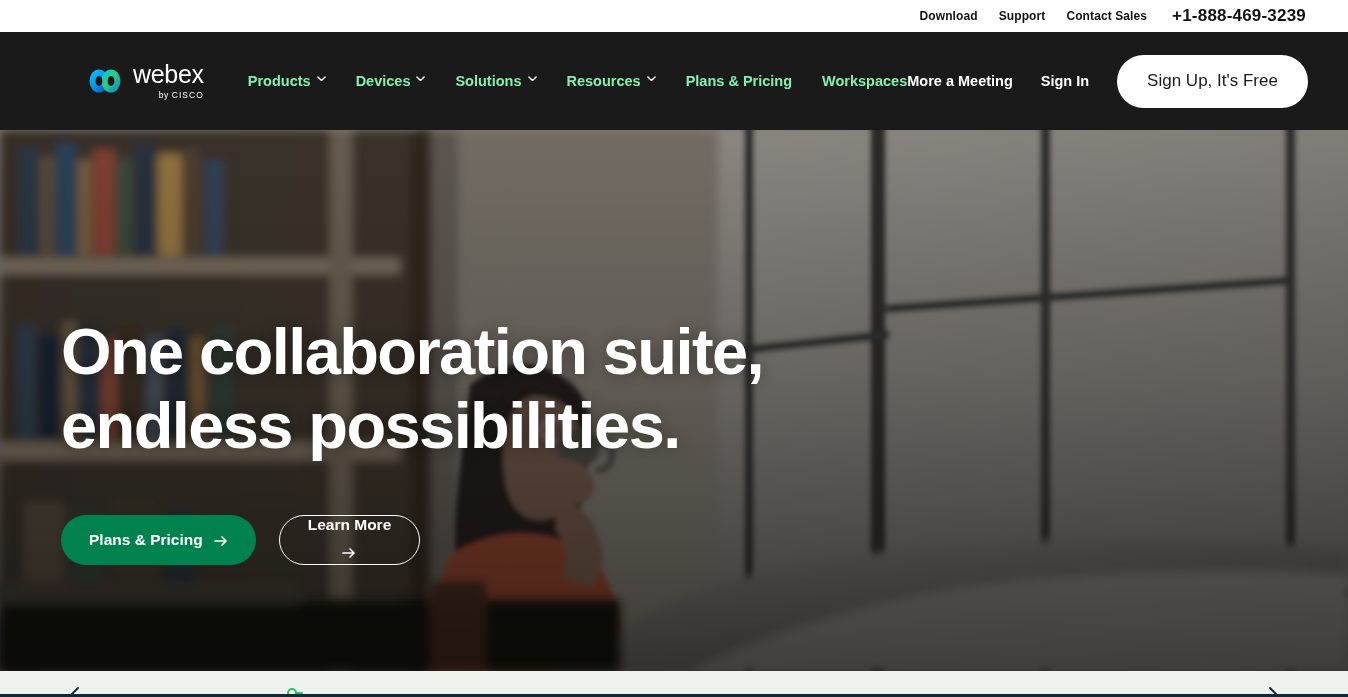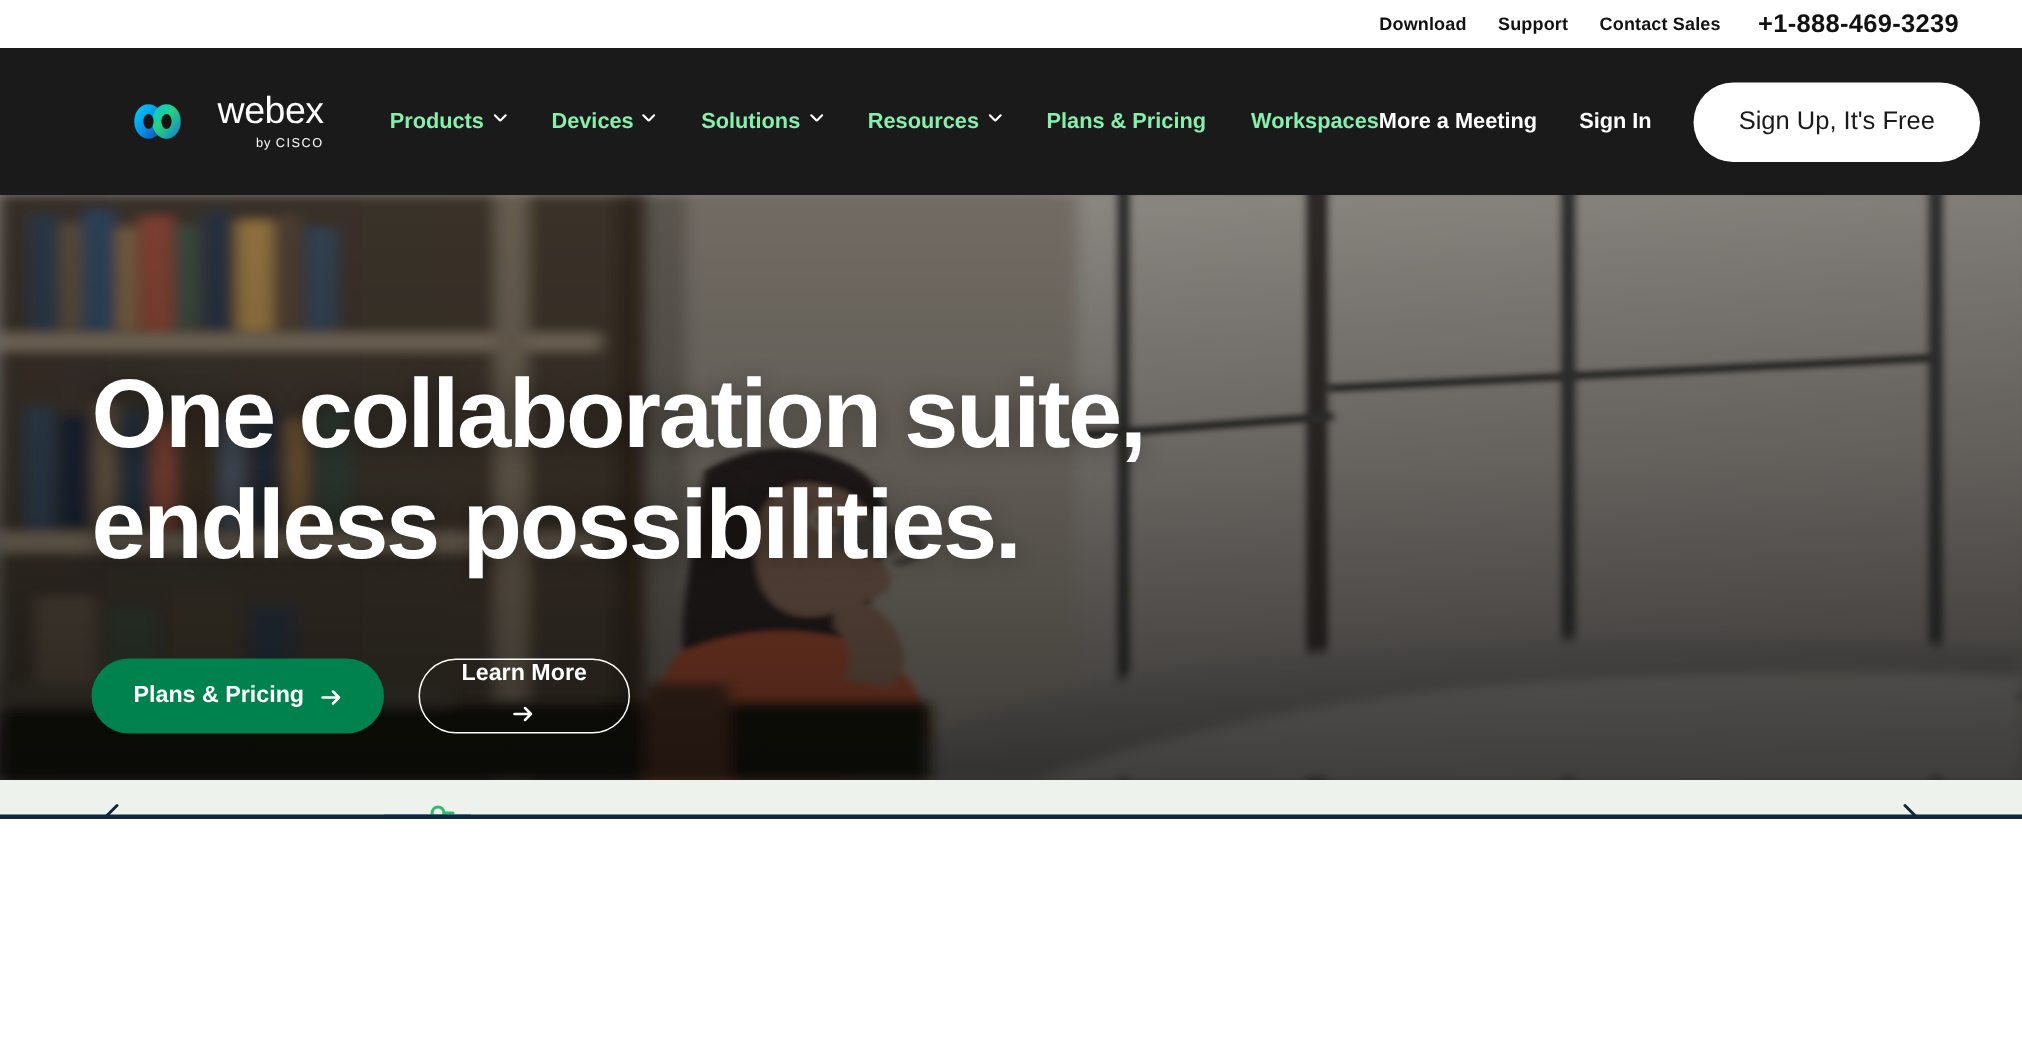--- a/index.html
+++ b/index.html
@@ -26,21 +26,21 @@
     margin-left:25px; letter-spacing:.2px; white-space:nowrap;
   }
 
   
   .header{
     height:98px; background:#1a1a1a;
     display:flex; align-items:center;
     padding:0 88px 0 88px;
     position:relative;
   }
-  .logo-wrap{ display:flex; align-items:center; gap:23px; cursor:pointer; }
+  .logo-wrap{ display:flex; align-items:center; gap:11px; cursor:pointer; }
   .logo-mark{ width:34px; height:26px; display:block; }
   .logo-text-block{ display:flex; flex-direction:column; align-items:flex-start; }
   .logo-word{
     font-size:25px; color:#ffffff; line-height:1;
     letter-spacing:-.3px; font-weight:400;
   }
   .logo-sub{
     font-size:8.5px; color:#ffffff; letter-spacing:.6px;
     margin-top:3px; align-self:flex-end; font-weight:400;
   }
@@ -66,21 +66,21 @@
     font-size:17px; font-weight:400;
     border:none; border-radius:30px;
     padding:0 30px; height:53px;
     display:flex; align-items:center; justify-content:center;
     cursor:pointer; white-space:nowrap;
     font-family:"Liberation Sans", sans-serif;
   }
 
   
   .hero{
-    position:relative; width:1348px; height:390px; overflow:hidden;
+    position:relative; width:1348px; height:541px; overflow:hidden;
     background:#404040;
   }
   .hero-photo{ position:absolute; inset:0; }
   .hero-photo svg{ width:100%; height:100%; display:block; }
 
   .hero-content{
     position:absolute; left:61px; top:0; height:100%;
     display:flex; flex-direction:column; justify-content:center;
     z-index:3; padding-bottom:0;
   }

